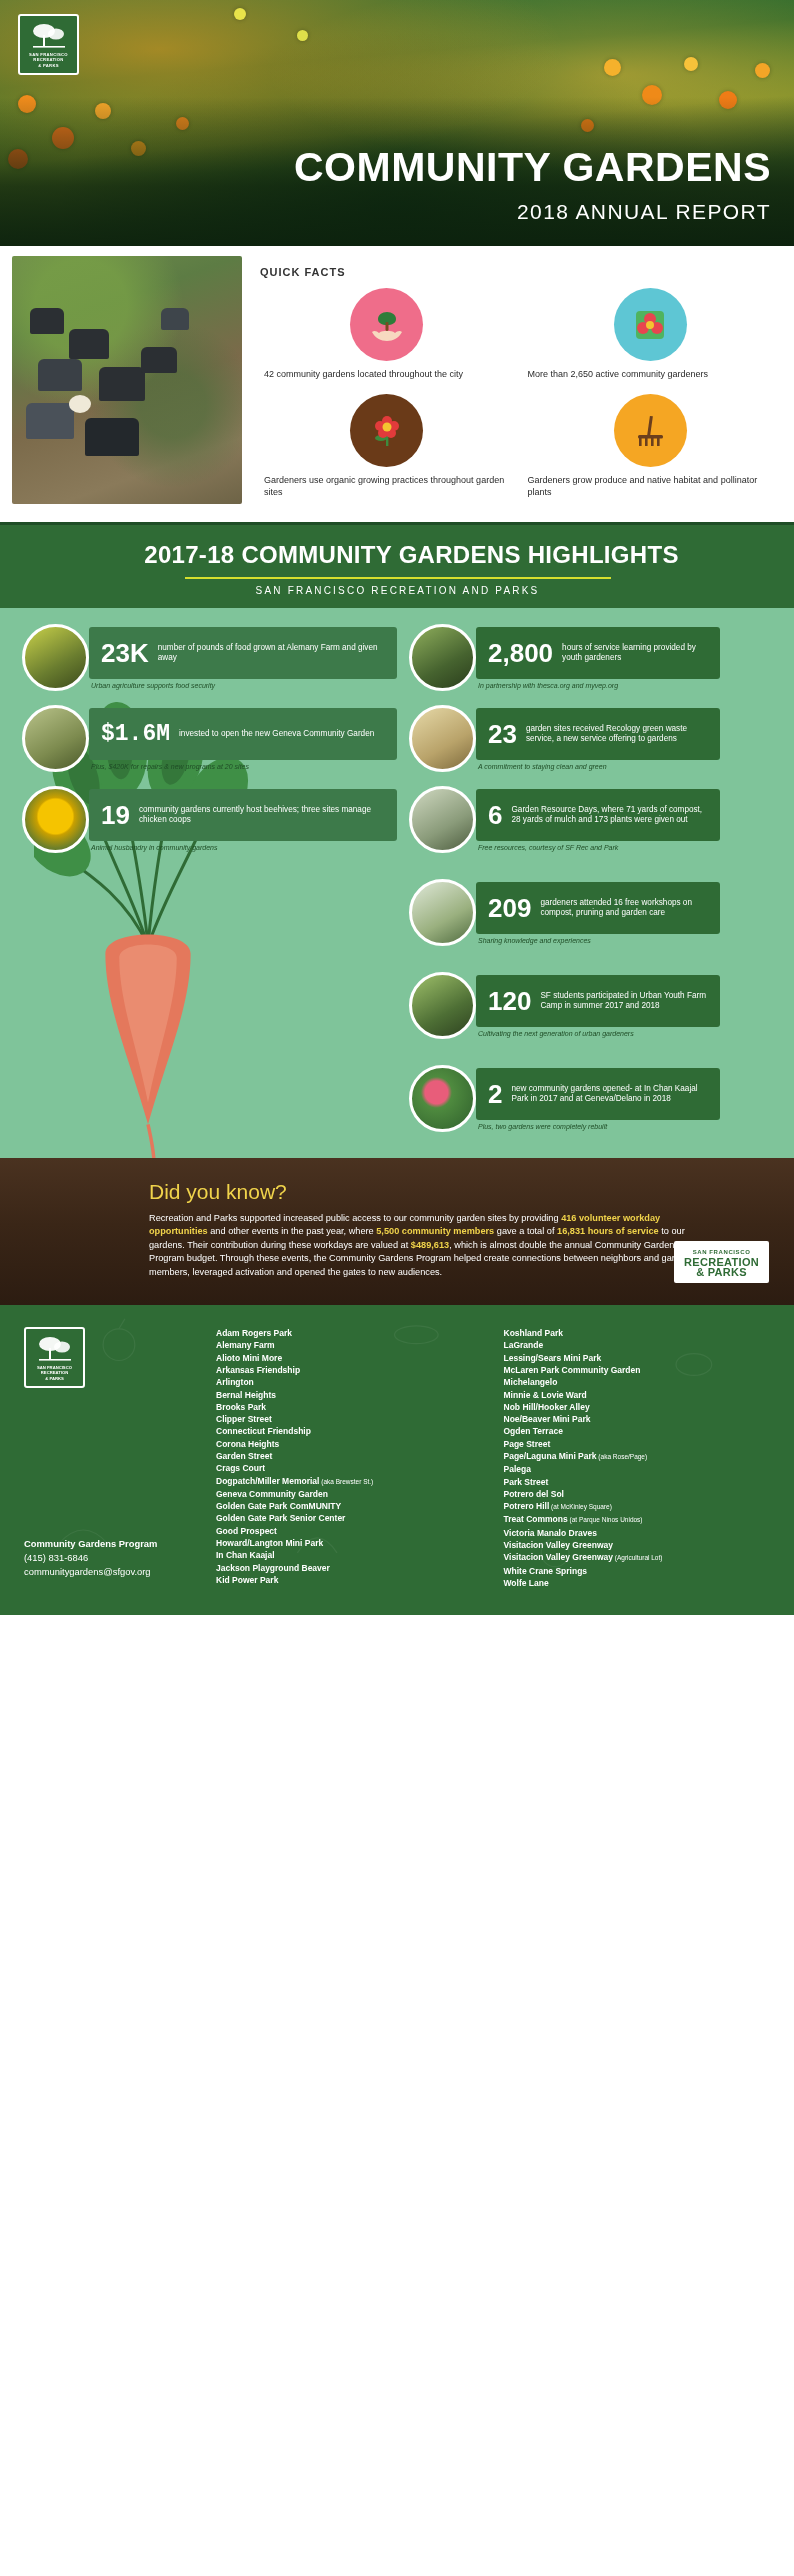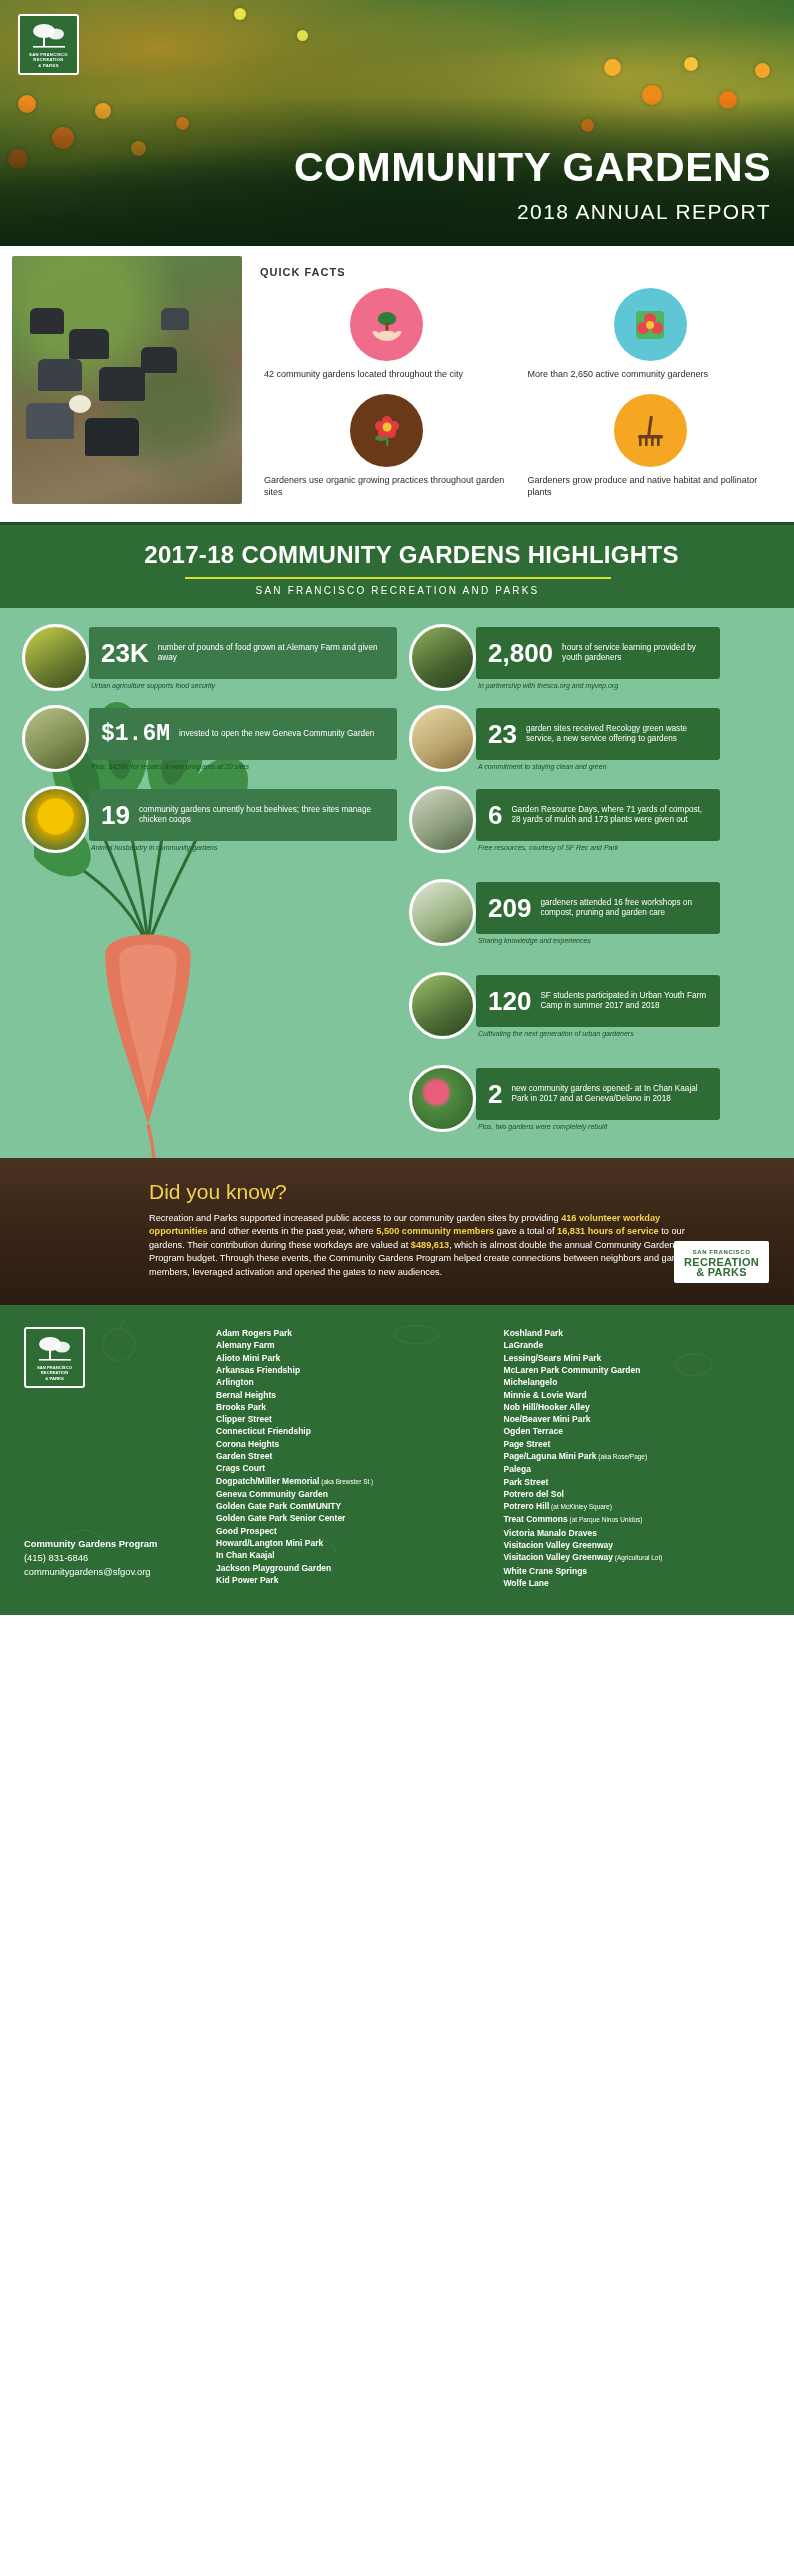--- a/index.html
+++ b/index.html
@@ -504,38 +504,38 @@
         <div class="cname">Community Gardens Program</div>
         <div>(415) 831-6846</div>
         <div>communitygardens@sfgov.org</div>
       </div>
     </div>
 
     <div class="cols">
       <div class="col" id="col1">
           <div class="col-item">Adam Rogers Park</div>
           <div class="col-item">Alemany Farm</div>
-          <div class="col-item">Alioto Mini Park</div>
+          <div class="col-item">Alioto Mini More</div>
           <div class="col-item">Arkansas Friendship</div>
           <div class="col-item">Arlington</div>
           <div class="col-item">Bernal Heights</div>
           <div class="col-item">Brooks Park</div>
           <div class="col-item">Clipper Street</div>
           <div class="col-item">Connecticut Friendship</div>
           <div class="col-item">Corona Heights</div>
           <div class="col-item">Garden Street</div>
           <div class="col-item">Crags Court</div>
           <div class="col-item">Dogpatch/Miller Memorial<span> (aka Brewster St.)</span></div>
           <div class="col-item">Geneva Community Garden</div>
           <div class="col-item">Golden Gate Park ComMUNITY</div>
           <div class="col-item">Golden Gate Park Senior Center</div>
           <div class="col-item">Good Prospect</div>
           <div class="col-item">Howard/Langton Mini Park</div>
           <div class="col-item">In Chan Kaajal</div>
-          <div class="col-item">Jackson Playground Garden</div>
+          <div class="col-item">Jackson Playground Beaver</div>
           <div class="col-item">Kid Power Park</div>
         </div>
       <div class="col" id="col2">
           <div class="col-item">Koshland Park</div>
           <div class="col-item">LaGrande</div>
           <div class="col-item">Lessing/Sears Mini Park</div>
           <div class="col-item">McLaren Park Community Garden</div>
           <div class="col-item">Michelangelo</div>
           <div class="col-item">Minnie &amp; Lovie Ward</div>
           <div class="col-item">Nob Hill/Hooker Alley</div>

